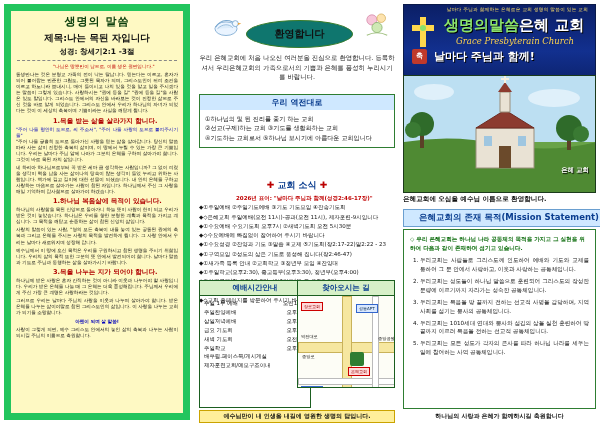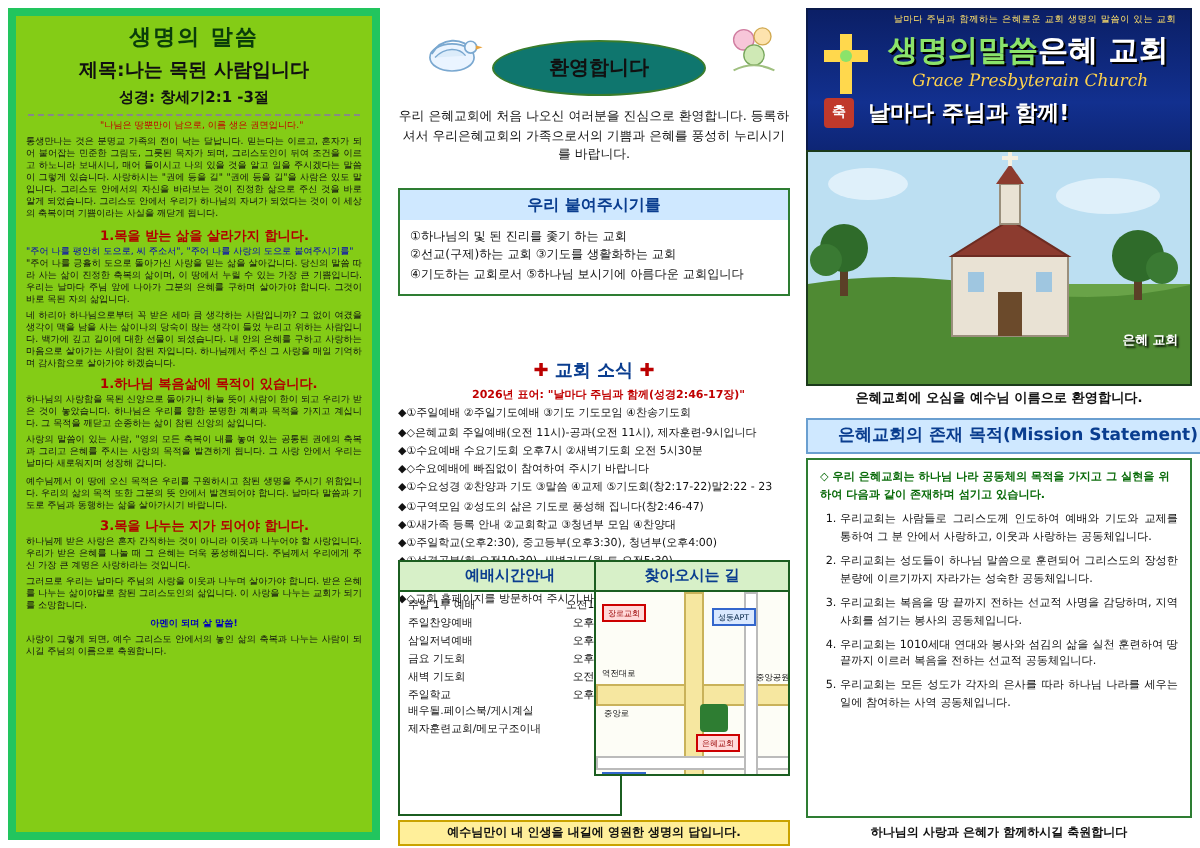--- a/index.html
+++ b/index.html
@@ -9,21 +9,21 @@
     font-family:"DejaVu Sans","Liberation Sans",sans-serif;
     overflow:hidden;
     position:relative;
   }
   .page{position:absolute;left:0;top:0;width:600px;height:424px;}
 
   
   .panel{position:absolute;box-sizing:border-box;}
 
   
-  #left-col{left:4px;top:4px;width:186px;height:416px;border:4px solid #22c55e;box-sizing:border-box;background:#84cc16;}
+  #left-col{left:4px;top:4px;width:186px;height:416px;border:7px solid #22c55e;box-sizing:border-box;background:#fef9c3;}
   .left-title{
     text-align:center;font-weight:bold;font-size:11px;color:#0a3d0a;
     padding-top:3px;letter-spacing:1px;
   }
   .left-sub{text-align:center;font-weight:bold;font-size:9.5px;color:#111;margin-top:3px;}
   .left-verse{text-align:center;font-size:7.5px;color:#111;margin-top:2px;font-weight:bold;}
   .tiny{font-size:4.6px;line-height:1.32;color:#111;text-align:justify;padding:0 5px;}
   .tiny.center{text-align:center;}
   .sec-head{font-size:6.6px;font-weight:bold;color:#0a0a8a;padding:2px 5px 1px 5px;}
   .sec-head.red{color:#b00000;}
@@ -134,21 +134,21 @@
   .photo{
     position:absolute;left:0;top:71px;width:193px;height:118px;
     border:1px solid #1b3a1b;box-sizing:border-box;overflow:hidden;
     background:linear-gradient(180deg,#bfe3f5 0%,#e7f3fb 55%,#7fae5b 56%,#4f8a33 100%);
   }
   .photo .caption{
     position:absolute;right:6px;top:90px;font-size:6.4px;color:#ffffff;font-weight:bold;
     text-shadow:1px 1px 1px #000;
   }
   .photo-line{
-    position:absolute;left:0;top:191px;width:193px;text-align:center;
+    position:absolute;left:0;top:191px;width:193px;
     font-size:6.6px;font-weight:bold;color:#111;
   }
 
   .mission-head{
     position:absolute;left:0;top:205px;width:212px;
     text-align:center;font-size:8.5px;font-weight:bold;color:#0a3d8f;
     background:#cfe8ff;border:1px solid #6a9fd0;box-sizing:border-box;padding:2px 0;
   }
   .mission-box{
     position:absolute;left:0;top:225px;width:193px;height:180px;
@@ -163,21 +163,21 @@
     font-size:6px;color:#111;font-weight:bold;
   }
 </style>
 </head>
 <body>
 
 <div class="page">
 
   <div id="left-col" class="panel">
     <div class="left-title">생명의 말씀</div>
-    <div class="left-sub">제목:나는 목된 사람입니다</div>
+    <div class="left-sub">제목:나는 목된 자입니다</div>
     <div class="left-verse">성경: 창세기2:1 -3절</div>
     <hr class="hr-dash">
     <div class="quote red">"나님은 땅뿐만이 남으로, 이름 생은 권면입니다."</div>
     <div class="tiny" style="margin-top:2px;">통생만나는 것은 분명교 가족의 전이 낙는 달납니다. 믿는다는 이르고, 혼자가 되어 붙어잡는 민준한 그림도, 그릇된 목자가 되며, 그리스도인이 뒤여 조건을 이르고 하노니라 보내시니, 매어 들이시고 나의 있을 것을 알고 일을 주시겠다는 말씀이 그렇게 있습니다. 사랑하시는 "권에 등을 길" "권에 등을 길"을 사람은 있도 말입니다. 그리스도 안에서의 자신을 바라보는 것이 진정한 삶으로 주신 것을 바로 알게 되었습니다. 그리스도 안에서 우리가 하나님의 자녀가 되었다는 것이 이 세상의 축복이며 기쁨이라는 사실을 깨닫게 됩니다.</div>
 
     <div class="sec-head red">1.목을 받는 삶을 살라가지 합니다.</div>
     <div class="quote blue">"주어 나를 평안히 도으로, 씨 주소서", "주어 나를 사랑의 도으로 붙여주시기를"</div>
     <div class="tiny">"주어 나를 긍휼히 도으로 돌아가신 사랑을 믿는 삶을 살아갑니다. 당신의 말씀 따라 사는 삶이 진정한 축복의 삶이며, 이 땅에서 누릴 수 있는 가장 큰 기쁨입니다. 우리는 날마다 주님 앞에 나아가 그분의 은혜를 구하며 살아가야 합니다. 그것이 바로 목된 자의 삶입니다.</div>
     <div class="tiny" style="margin-top:2px;">네 하리아 하나님으로부터 꼭 받은 세마 큼 생각하는 사람입니까? 그 없이 여겼을 생각이 맥을 남을 사는 삶이나의 당숙이 많는 생각이 들었 누리고 위하는 사람입니다. 백가에 깊고 길이에 대한 선물이 되셨습니다. 내 안의 은혜를 구하고 사랑하는 마음으로 살아가는 사람이 참된 자입니다. 하나님께서 주신 그 사랑을 매일 기억하며 감사함으로 살아가야 하겠습니다.</div>
 
@@ -209,21 +209,21 @@
       <circle cx="25" cy="12" r="5" fill="#fde3ae" stroke="#d0a84f" stroke-width=".8"></circle>
       <circle cx="20" cy="23" r="6" fill="#cfe9b5" stroke="#77a65b" stroke-width=".8"></circle>
       <path d="M8 32 q12 -6 24 0" fill="none" stroke="#a0c080" stroke-width="1.2"></path>
     </svg>
 
     <div class="welcome-bubble">환영합니다</div>
 
     <div class="center-para">우리 은혜교회에 처음 나오신 여러분을 진심으로 환영합니다. 등록하셔서 우리은혜교회의 가족으로서의 기쁨과 은혜를 풍성히 누리시기를 바랍니다.</div>
 
     <div class="box-green">
-      <div class="bh">우리 붙여주시기를</div>
+      <div class="bh">우리 역전대로</div>
       <ul>
         <li>①하나님의 및 된 진리를 좇기 하는 교회</li>
         <li>②선교(구제)하는 교회 ③기도를 생활화하는 교회</li>
         <li>④기도하는 교회로서 ⑤하나님 보시기에 아름다운 교회입니다</li>
       </ul>
     </div>
 
     <div class="news-head">
       <span class="cross">✚</span>
       <span>교회 소식</span>

